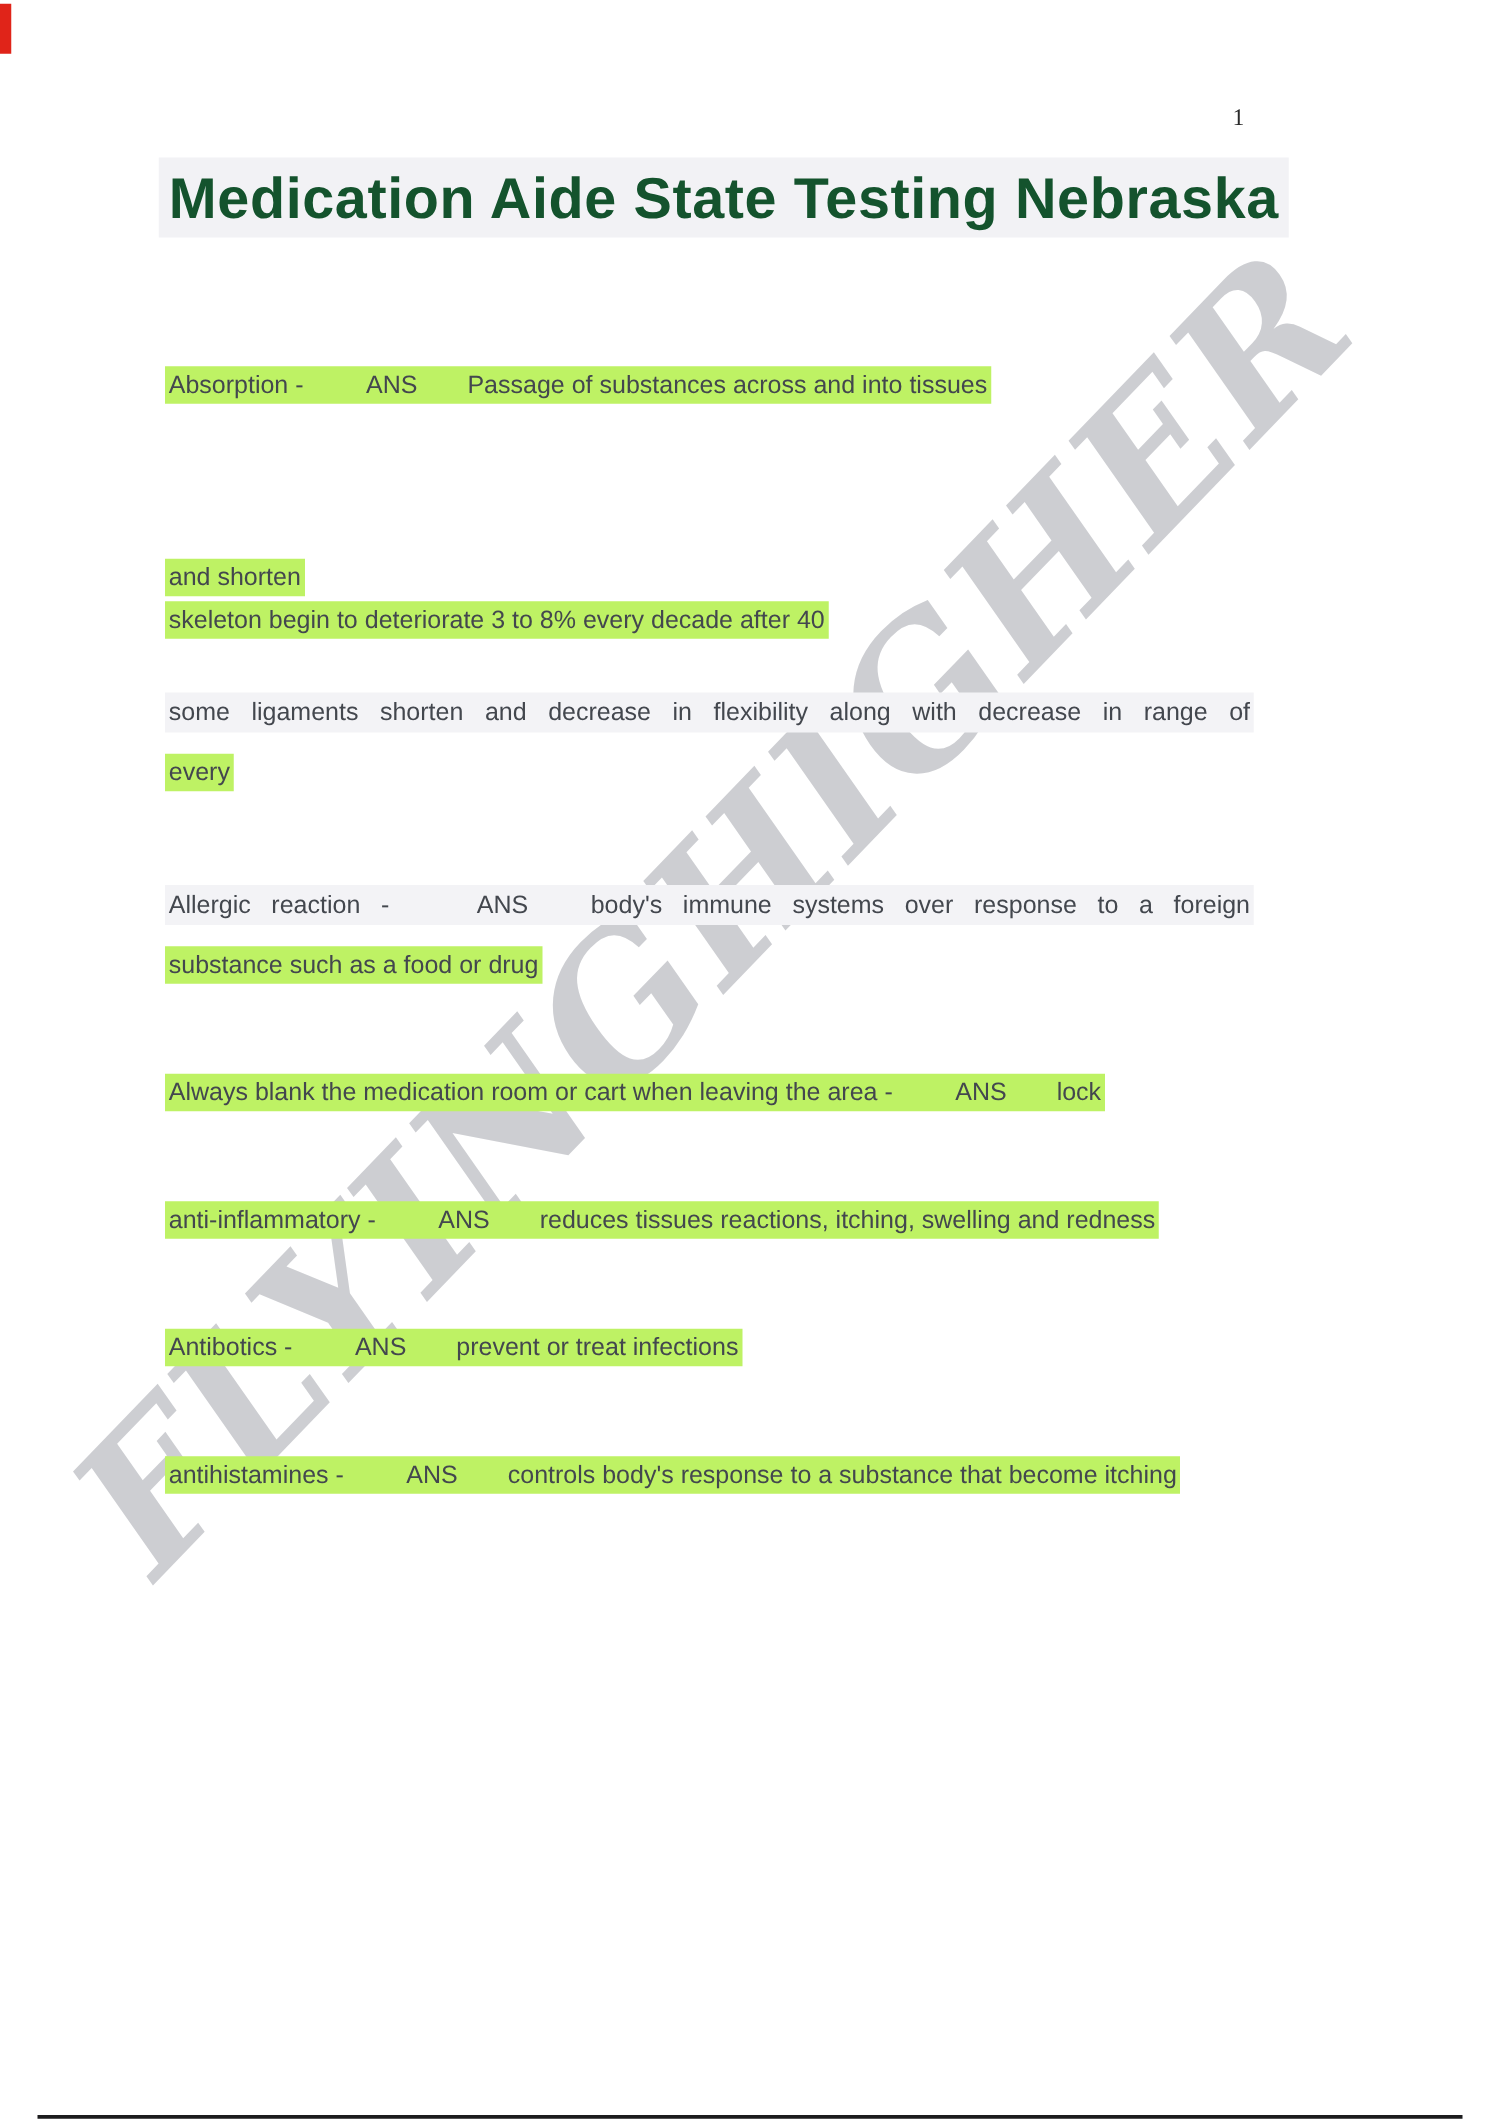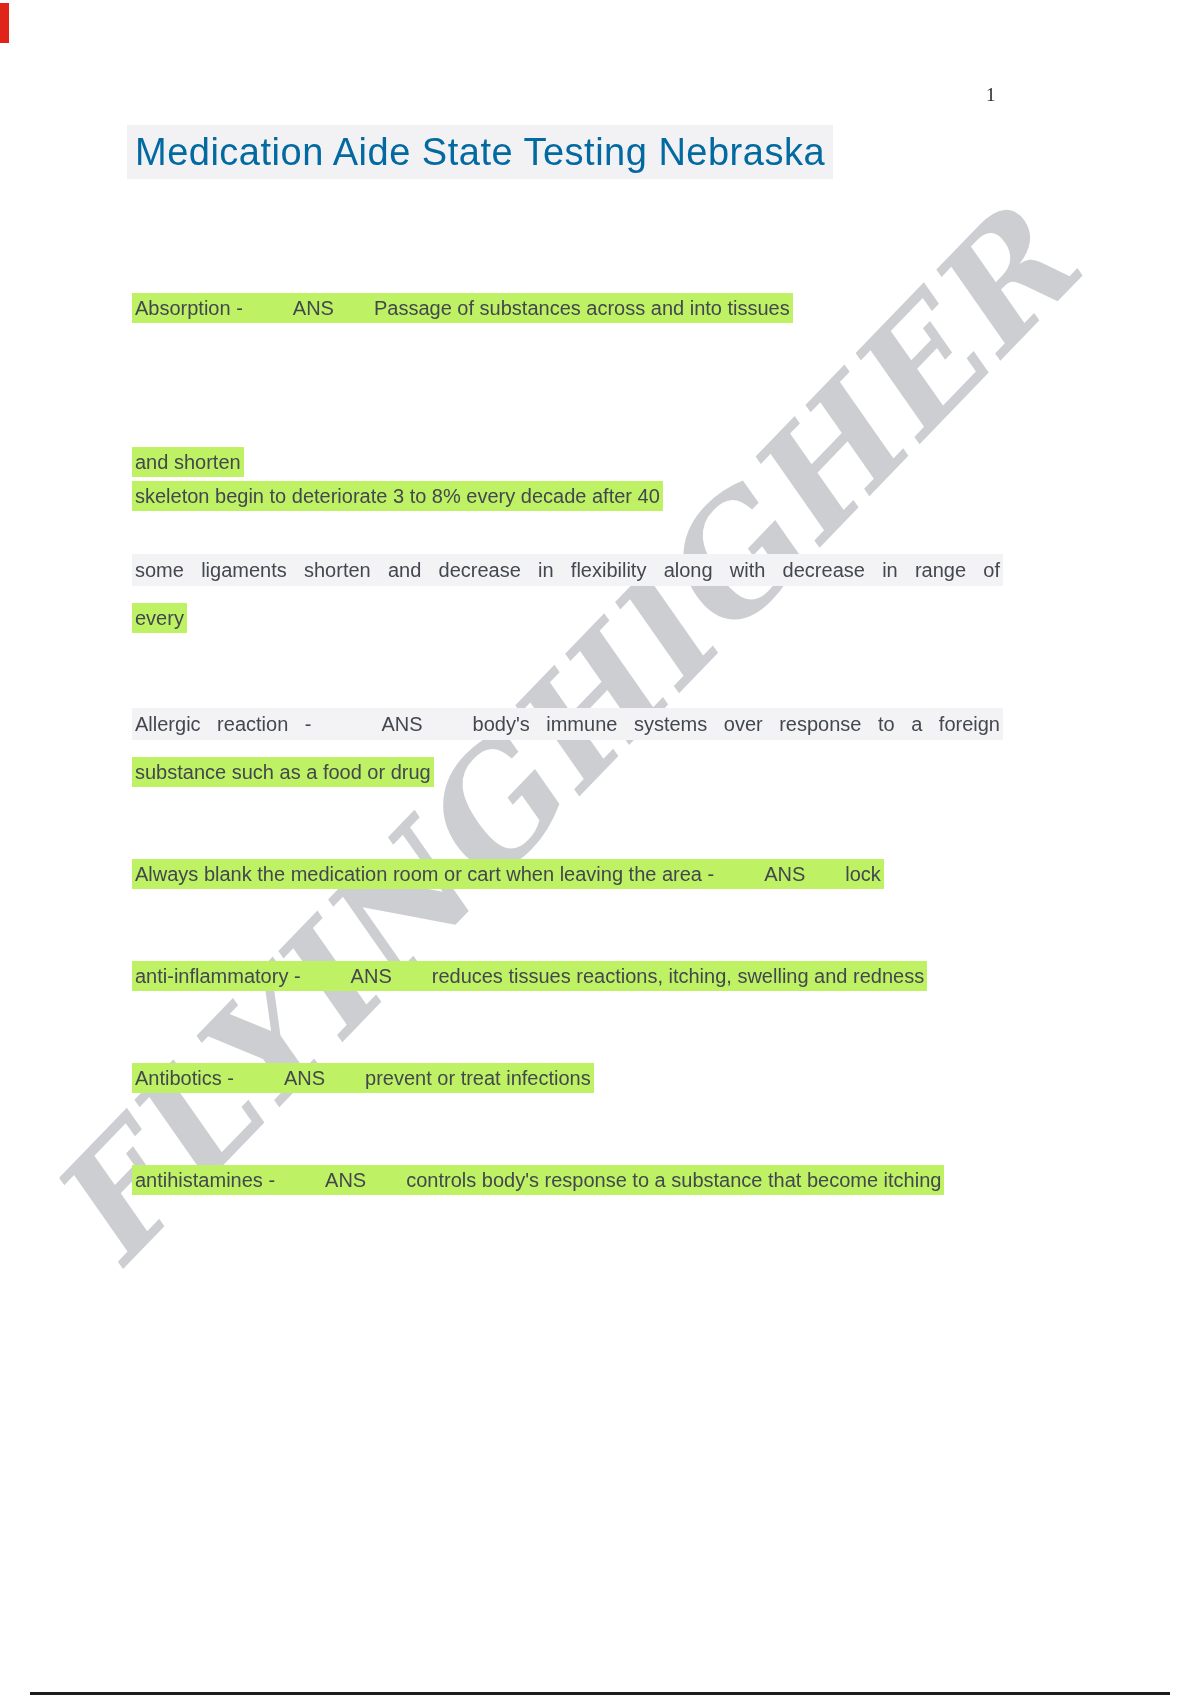--- a/index.html
+++ b/index.html
@@ -43,24 +43,24 @@
   }
   .title {
     position: absolute;
     left: 127px; top: 131px;
     z-index: 2;
     white-space: nowrap;
   }
   .title .hl {
     background: #f2f2f5;
     padding: 6px 8px;
-    font-size: 38px;
-    font-weight: normal;
+    font-size: 46px;
+    font-weight: bold;
     letter-spacing: 0.5px;
-    color: #0369a1;
+    color: #14532d;
   }
   .line {
     position: absolute;
     left: 132px;
     z-index: 2;
     font-size: 20px;
     line-height: 24px;
     color: #43474e;
     white-space: nowrap;
   }

